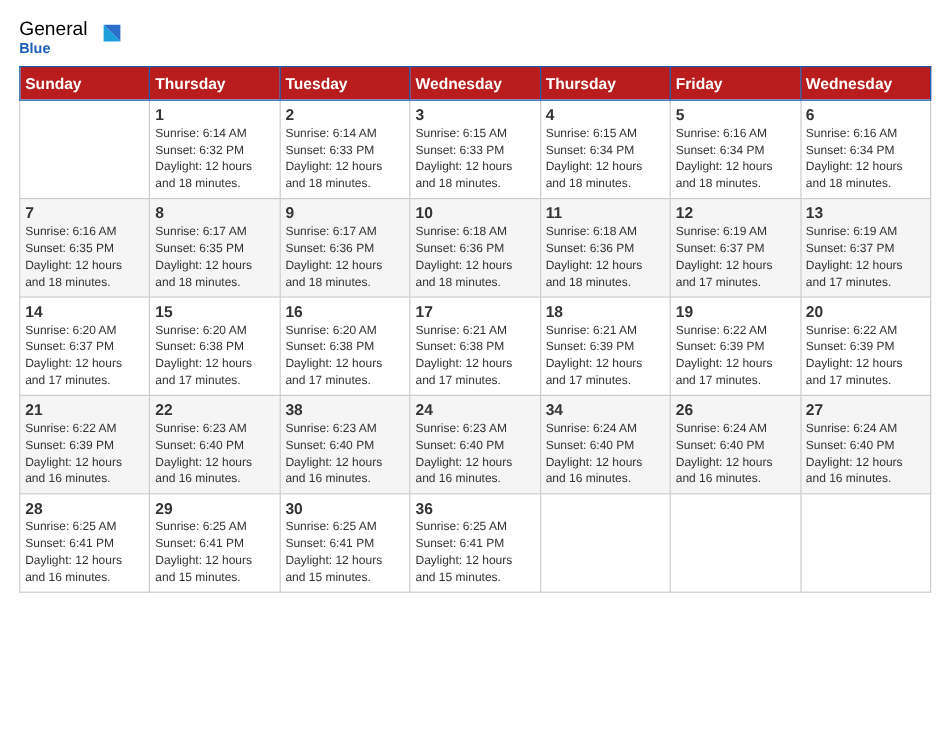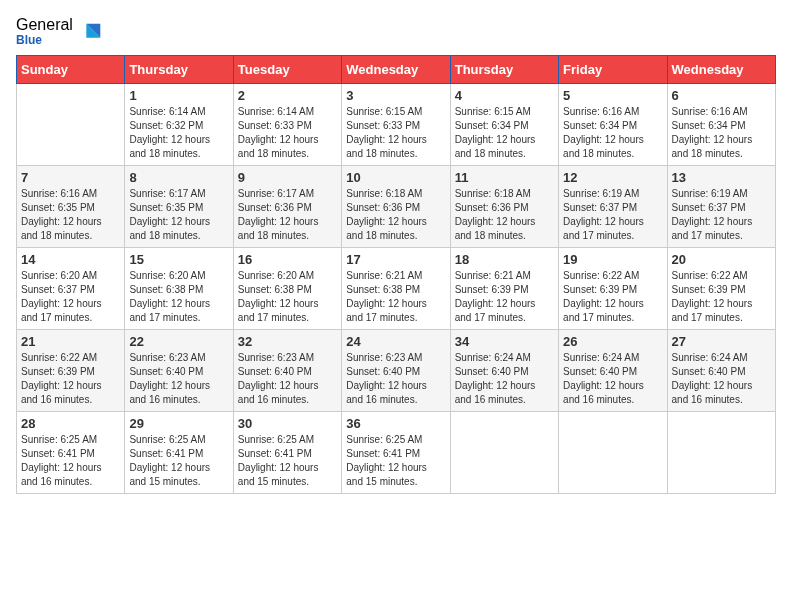--- a/index.html
+++ b/index.html
@@ -11,21 +11,21 @@
       padding: 16px;
     }
     .header {
       display: flex;
       justify-content: space-between;
       align-items: flex-start;
       margin-bottom: 8px;
     }
     .logo {
       display: flex;
-      align-items: flex-end;
+      align-items: flex-start;
       gap: 2px;
     }
     .logo-text {
       display: flex;
       flex-direction: column;
       line-height: 1.1;
     }
     .logo-icon {
       width: 28px;
       height: 28px;
@@ -43,21 +43,21 @@
     .subtitle {
       font-size: 16px;
       color: #555;
     }
     .calendar {
       width: 100%;
       border-collapse: collapse;
       border: 1px solid #ccc;
     }
     .calendar th {
-      background-color: #ef4444;
+      background-color: #b91c1c;
       color: #fff;
       padding: 6px 4px;
       font-size: 13px;
       text-align: left;
       border: 1px solid #1a5fb4;
     }
     .calendar td {
       vertical-align: top;
       padding: 4px 4px;
       border: 1px solid #ccc;
@@ -205,21 +205,21 @@
       <tr>
         <td>
           <span class="day-number">21</span>
           <div class="day-info">Sunrise: 6:22 AM<br>Sunset: 6:39 PM<br>Daylight: 12 hours and 16 minutes.</div>
         </td>
         <td>
           <span class="day-number">22</span>
           <div class="day-info">Sunrise: 6:23 AM<br>Sunset: 6:40 PM<br>Daylight: 12 hours and 16 minutes.</div>
         </td>
         <td>
-          <span class="day-number">32</span>
+          <span class="day-number">38</span>
           <div class="day-info">Sunrise: 6:23 AM<br>Sunset: 6:40 PM<br>Daylight: 12 hours and 16 minutes.</div>
         </td>
         <td>
           <span class="day-number">24</span>
           <div class="day-info">Sunrise: 6:23 AM<br>Sunset: 6:40 PM<br>Daylight: 12 hours and 16 minutes.</div>
         </td>
         <td>
           <span class="day-number">34</span>
           <div class="day-info">Sunrise: 6:24 AM<br>Sunset: 6:40 PM<br>Daylight: 12 hours and 16 minutes.</div>
         </td>

